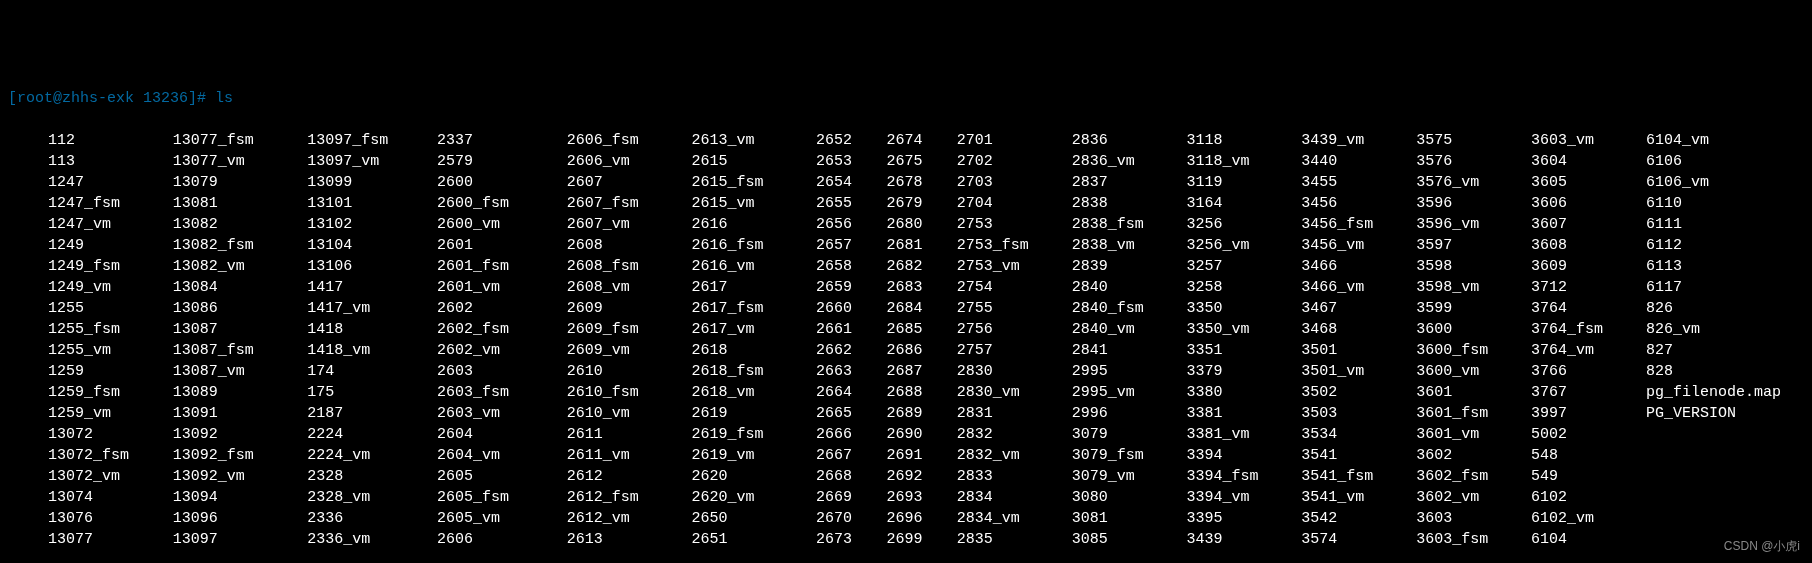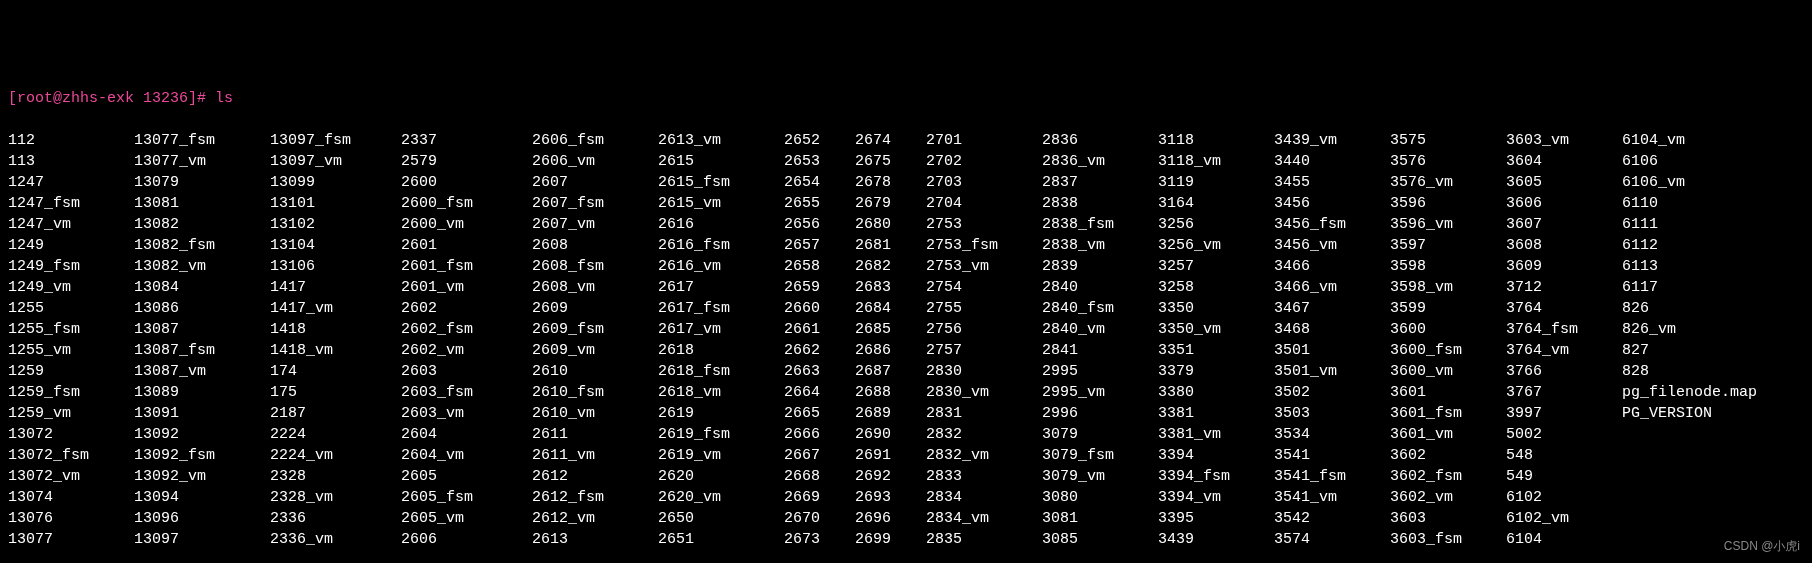--- a/index.html
+++ b/index.html
@@ -10,24 +10,25 @@
     font-family: "Courier New", monospace;
     font-size: 15px;
     line-height: 1.4;
     white-space: pre;
     width: 1812px;
     height: 563px;
     box-sizing: border-box;
     overflow: hidden;
     position: relative;
   }
-  .prompt-line { color: #ec4899; font-family: Liberation Mono, monospace; }
+  .prompt-line { color: #0369a1; font-family: Liberation Mono, monospace; }
   .cols {
     display: flex;
     gap: 16px;
+    margin-left: 40px;
   }
   .col {
     display: flex;
     flex-direction: column;
   }
   .col span { display: block; }
   .watermark {
     position: absolute;
     right: 12px;
     bottom: 8px;

